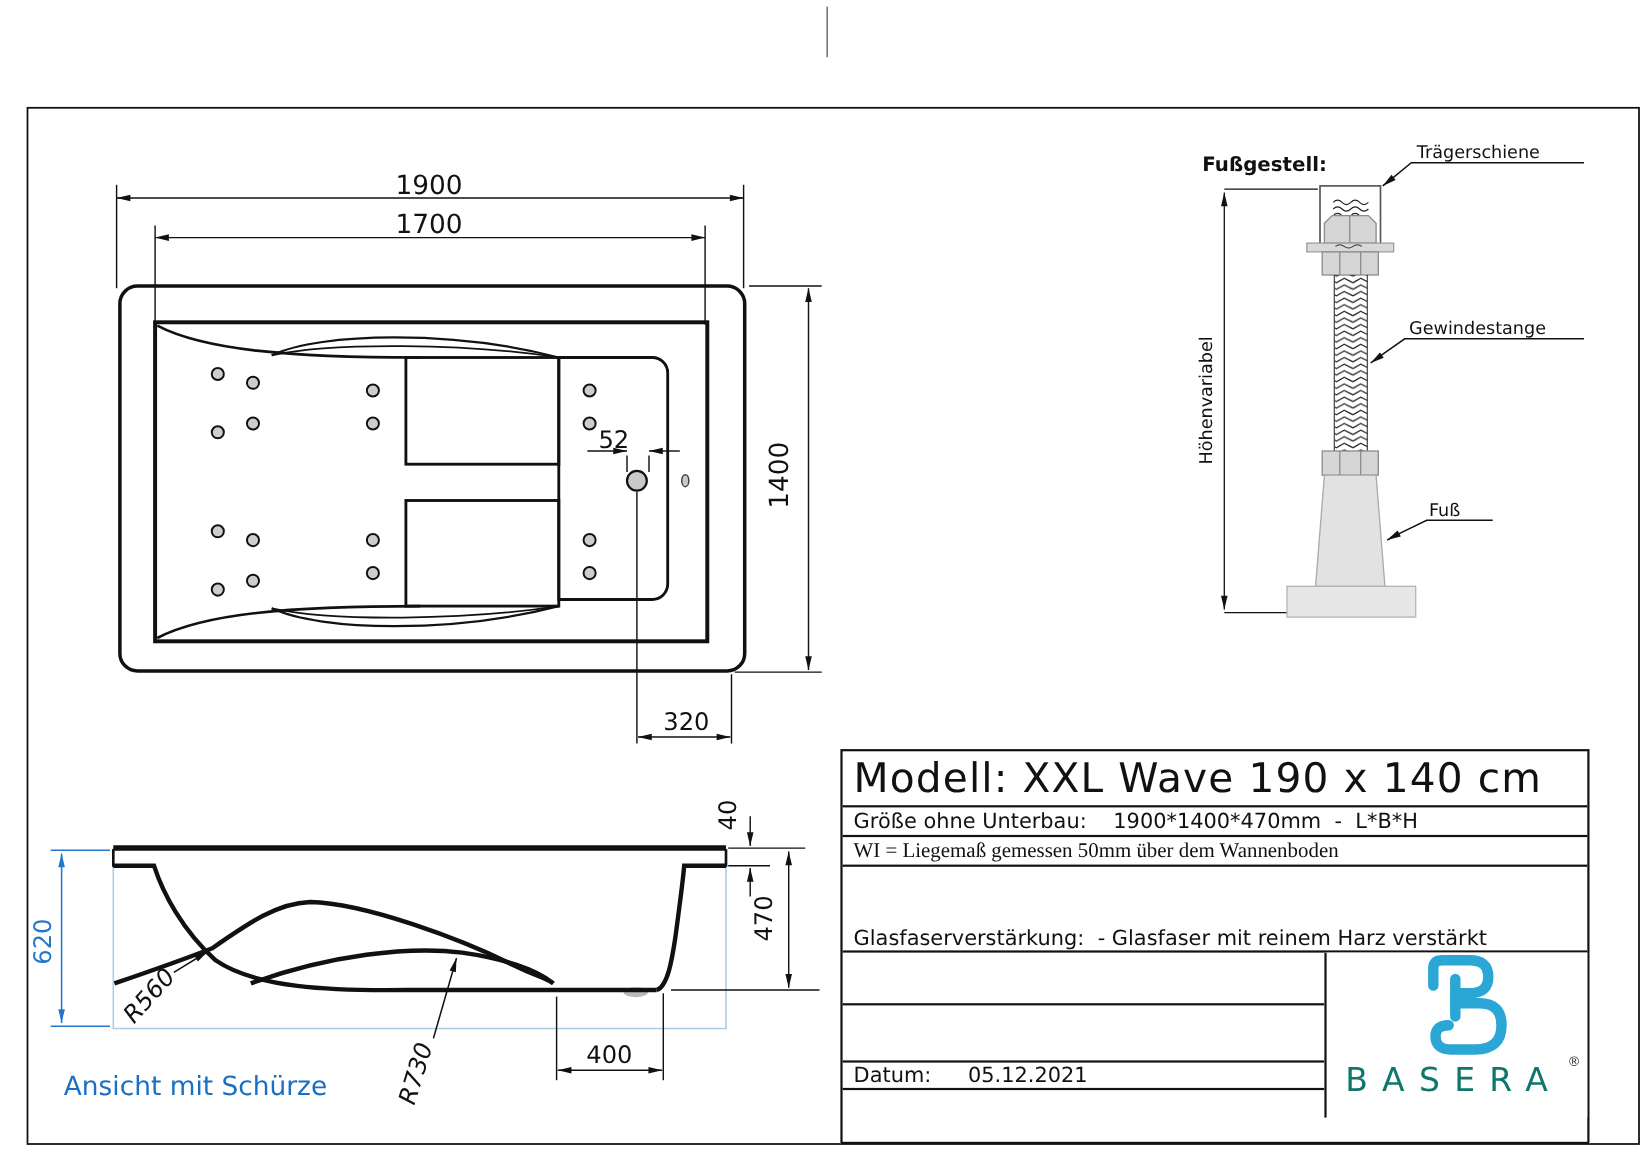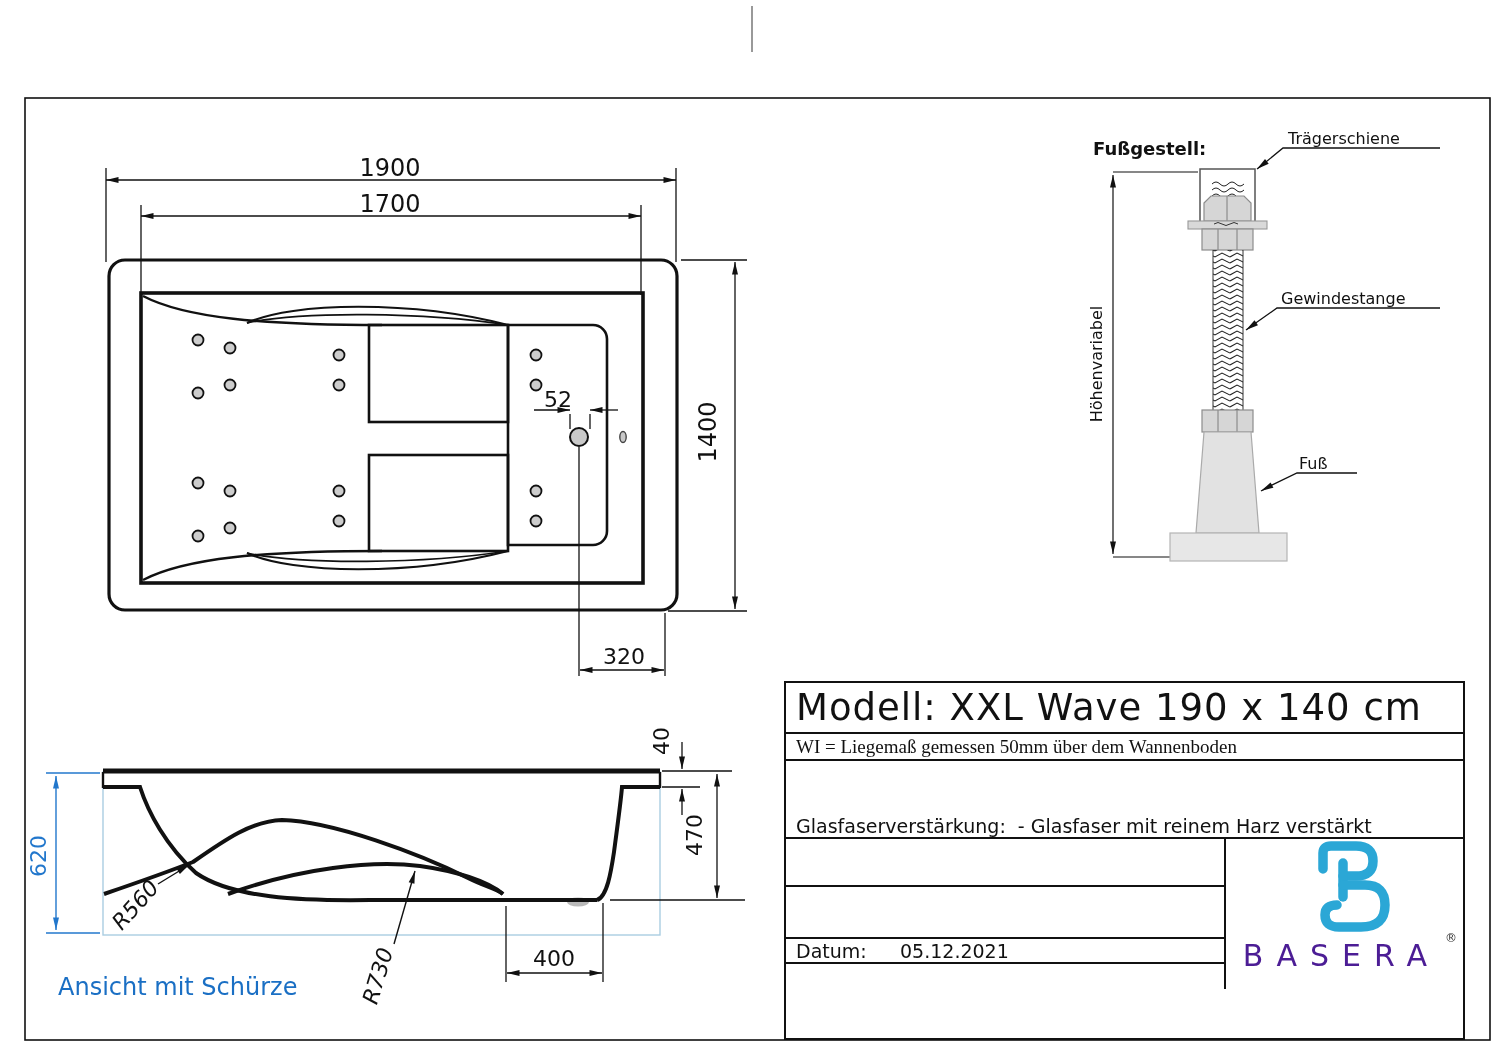--- a/index.html
+++ b/index.html
@@ -13,21 +13,21 @@
   .dimtxt-lg{font-size:24px;}
   .bluetxt{fill:#2277cc;}
   .caption{font-size:24px;fill:#1a6fc4;}
   .radtxt{font-size:22px;font-style:italic;}
   .boldlbl{font-size:18px;font-weight:bold;}
   .ldrlbl{font-size:16px;}
   .rotlbl{font-size:16px;}
 
   
   .tblock{
-    position:absolute;left:784px;top:681px;width:681px;height:359px;
+    position:absolute;left:764px;top:681px;width:681px;height:359px;
     box-sizing:border-box;border:2px solid #111;background:#fff;
   }
   .tblock .row{box-sizing:border-box;border-bottom:2px solid #111;padding-left:10px;
     white-space:pre;overflow:hidden;}
   .r-model{height:51px;line-height:49px;font-size:37px;letter-spacing:1px;}
   .r-std{font-size:19px;}
   .r-groesse{height:27px;line-height:26px;}
   .r-wi{height:27px;line-height:26px;font-family:Liberation Serif, serif;}
   .r-material{height:25px;line-height:24px;}
   .r-glas{height:78px;line-height:26px;}
@@ -37,21 +37,21 @@
   .r-boden{height:48px;line-height:23px;padding-top:2px;}
   .r-fuss{height:52px;line-height:24px;padding-top:2px;}
   .r-datum{height:25px;line-height:24px;display:flex;}
   .r-datum .lbl{width:104px;}
   .r-hinweis{height:23px;line-height:22px;border-bottom:none !important;}
   .logocell{
     flex:1;box-sizing:border-box;border-left:2px solid #111;position:relative;background:#fff;
   }
   .brandtxt{
     position:absolute;left:0;right:6px;top:99px;text-align:center;
-    font-size:30px;letter-spacing:13px;color:#4c1d95;
+    font-size:30px;letter-spacing:13px;color:#0f766e;
   }
   .regmark{position:absolute;right:6px;top:92px;font-size:12px;color:#333;}
 </style>
 </head>
 <body>
 
 <div class="page">
 
   <svg class="drawing" width="1497" height="1059" viewBox="0 0 1497 1059">
     <defs>
@@ -246,20 +246,21 @@
         <text class="ldrlbl" x="1288" y="144">Trägerschiene</text>
         <text class="ldrlbl" x="1281" y="304">Gewindestange</text>
         <text class="ldrlbl" x="1299" y="469">Fuß</text>
         <text class="rotlbl" x="1102" y="364" text-anchor="middle" transform="rotate(-90 1102 364)">Höhenvariabel</text>
       </g>
     </g>
   </svg>
 
   <div class="tblock">
     <div class="row r-model">Modell: XXL Wave 190 x 140 cm</div>
+    <div class="row r-std r-groesse">Größe ohne Unterbau:    1900*1400*470mm  -  L*B*H</div>
     <div class="row r-std r-wi">WI = Liegemaß gemessen 50mm über dem Wannenboden</div>
     <div class="row r-std r-glas">
       <div>Glasfaserverstärkung:  - Glasfaser mit reinem Harz verstärkt</div>
       
       
     </div>
     <div class="bottomgrid">
       <div class="leftcol">
         <div class="row r-std r-boden">
           

